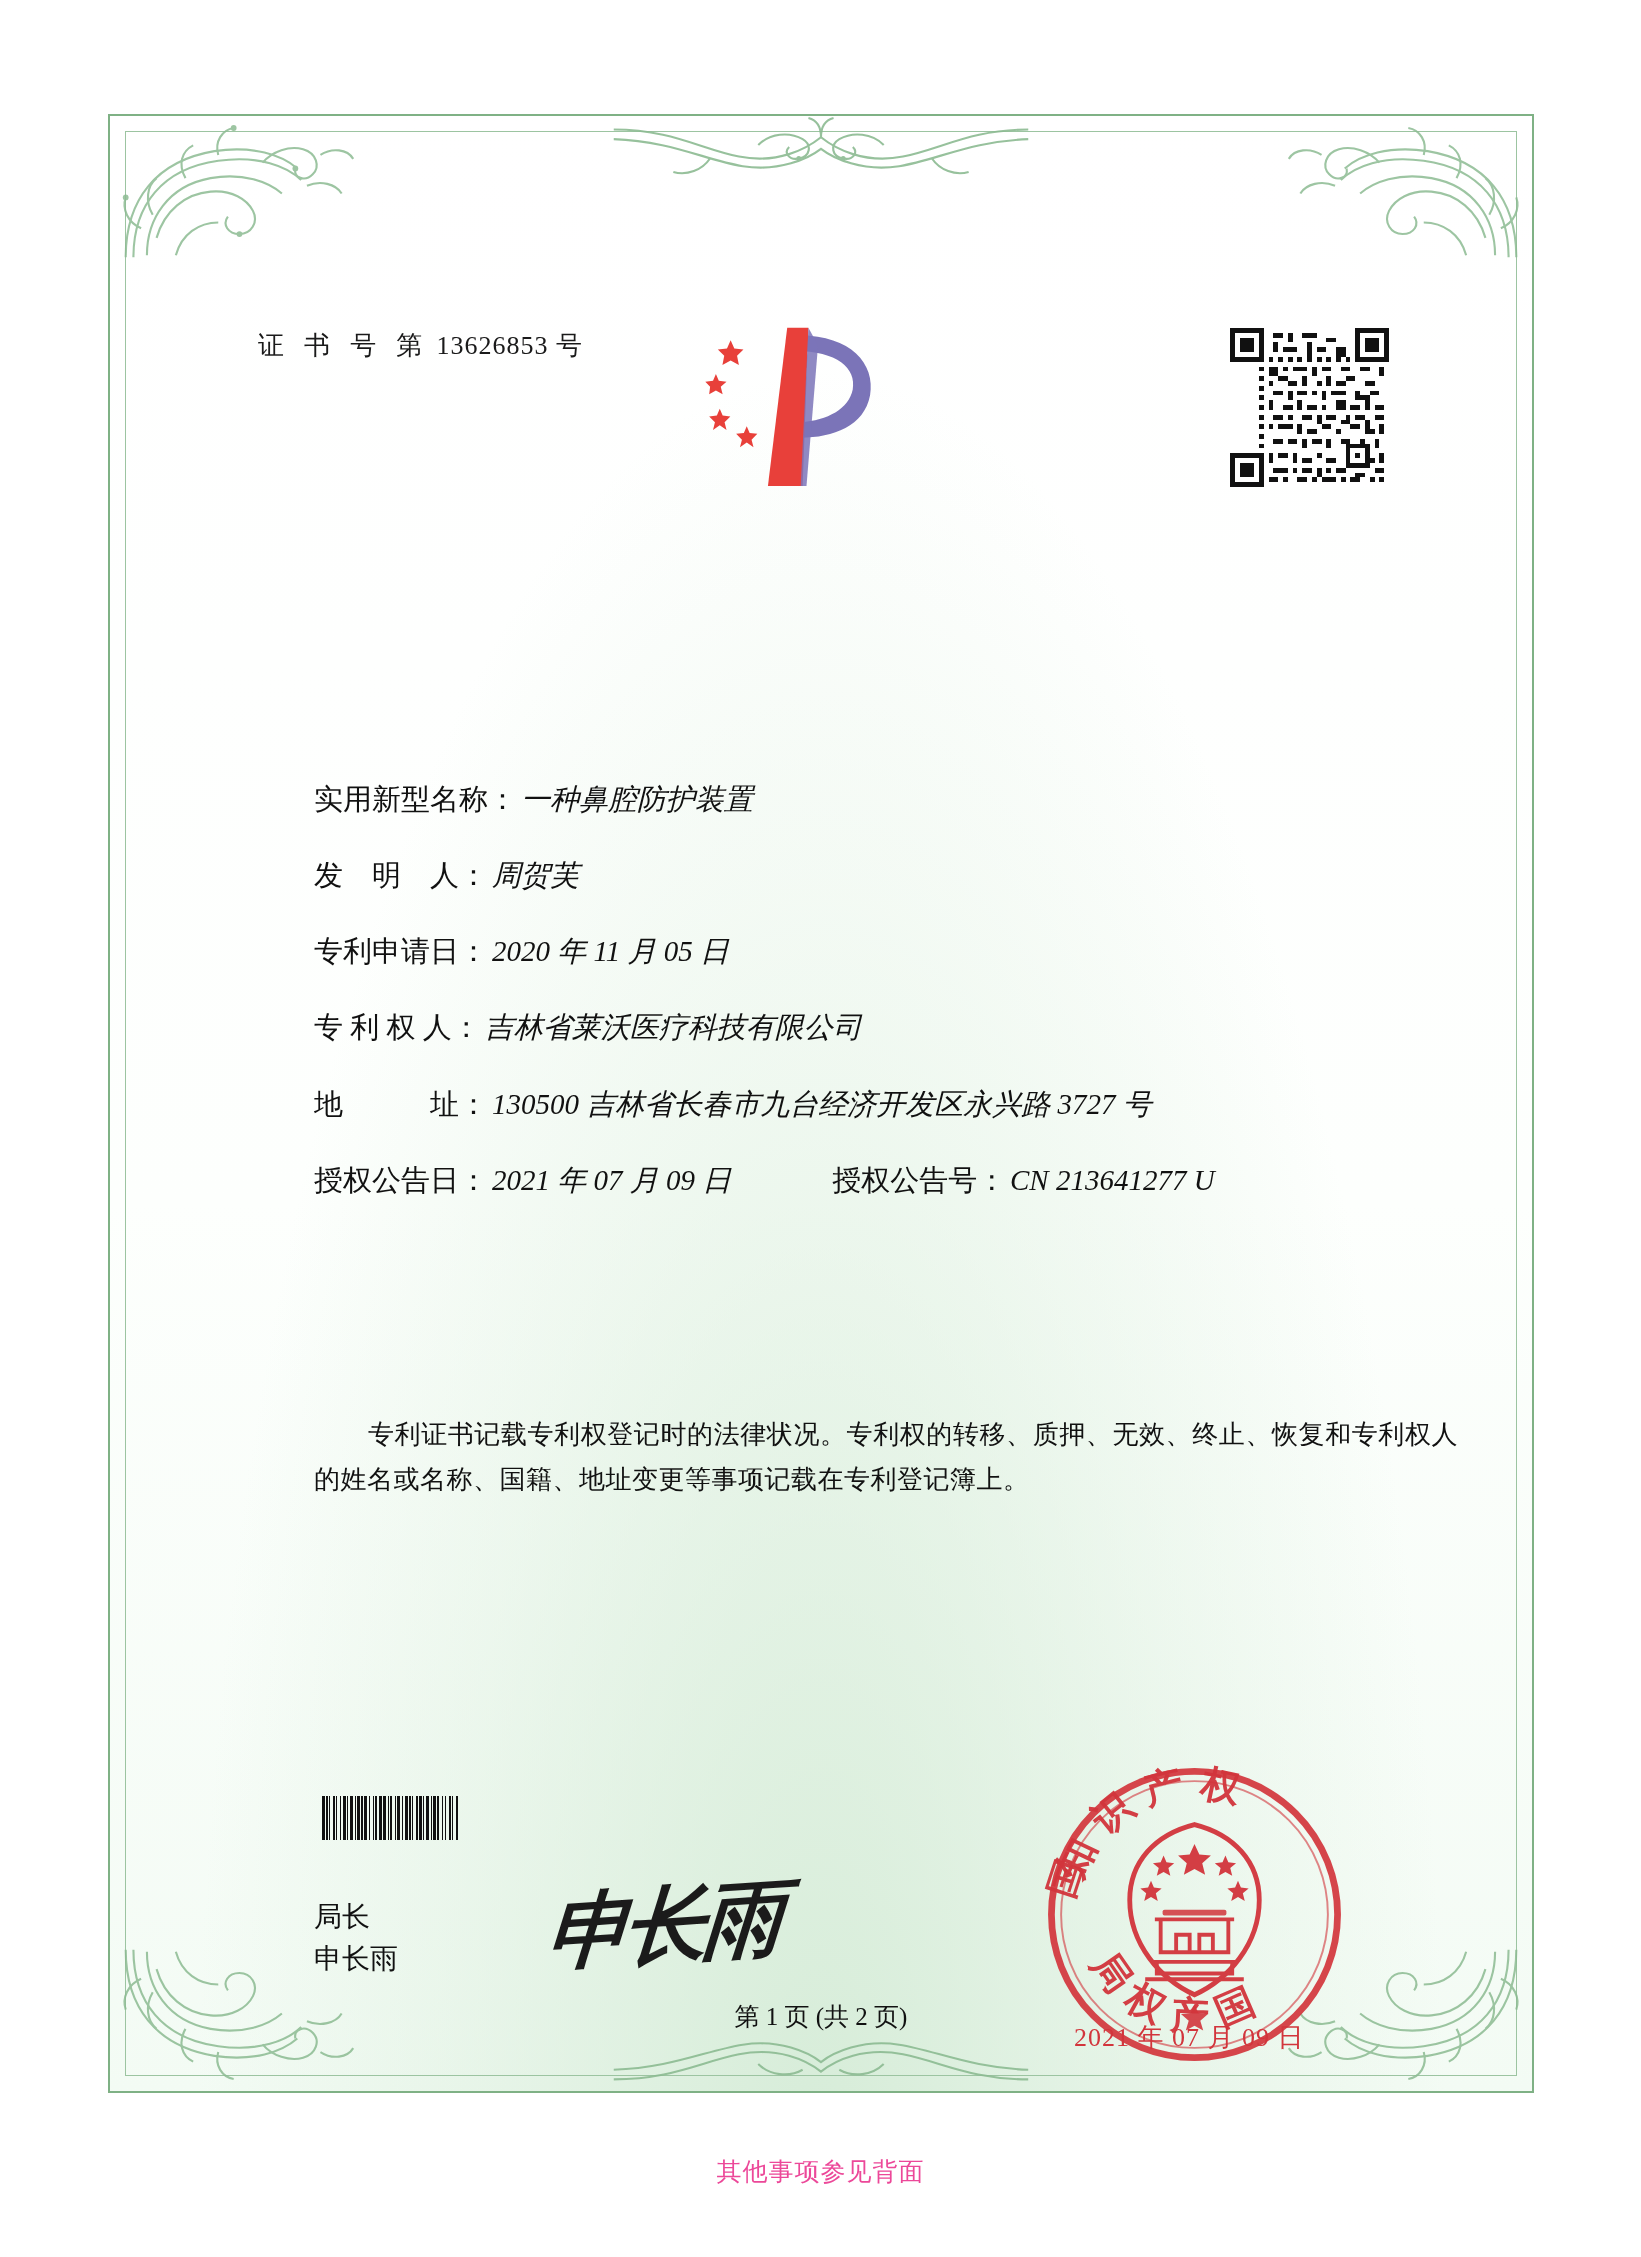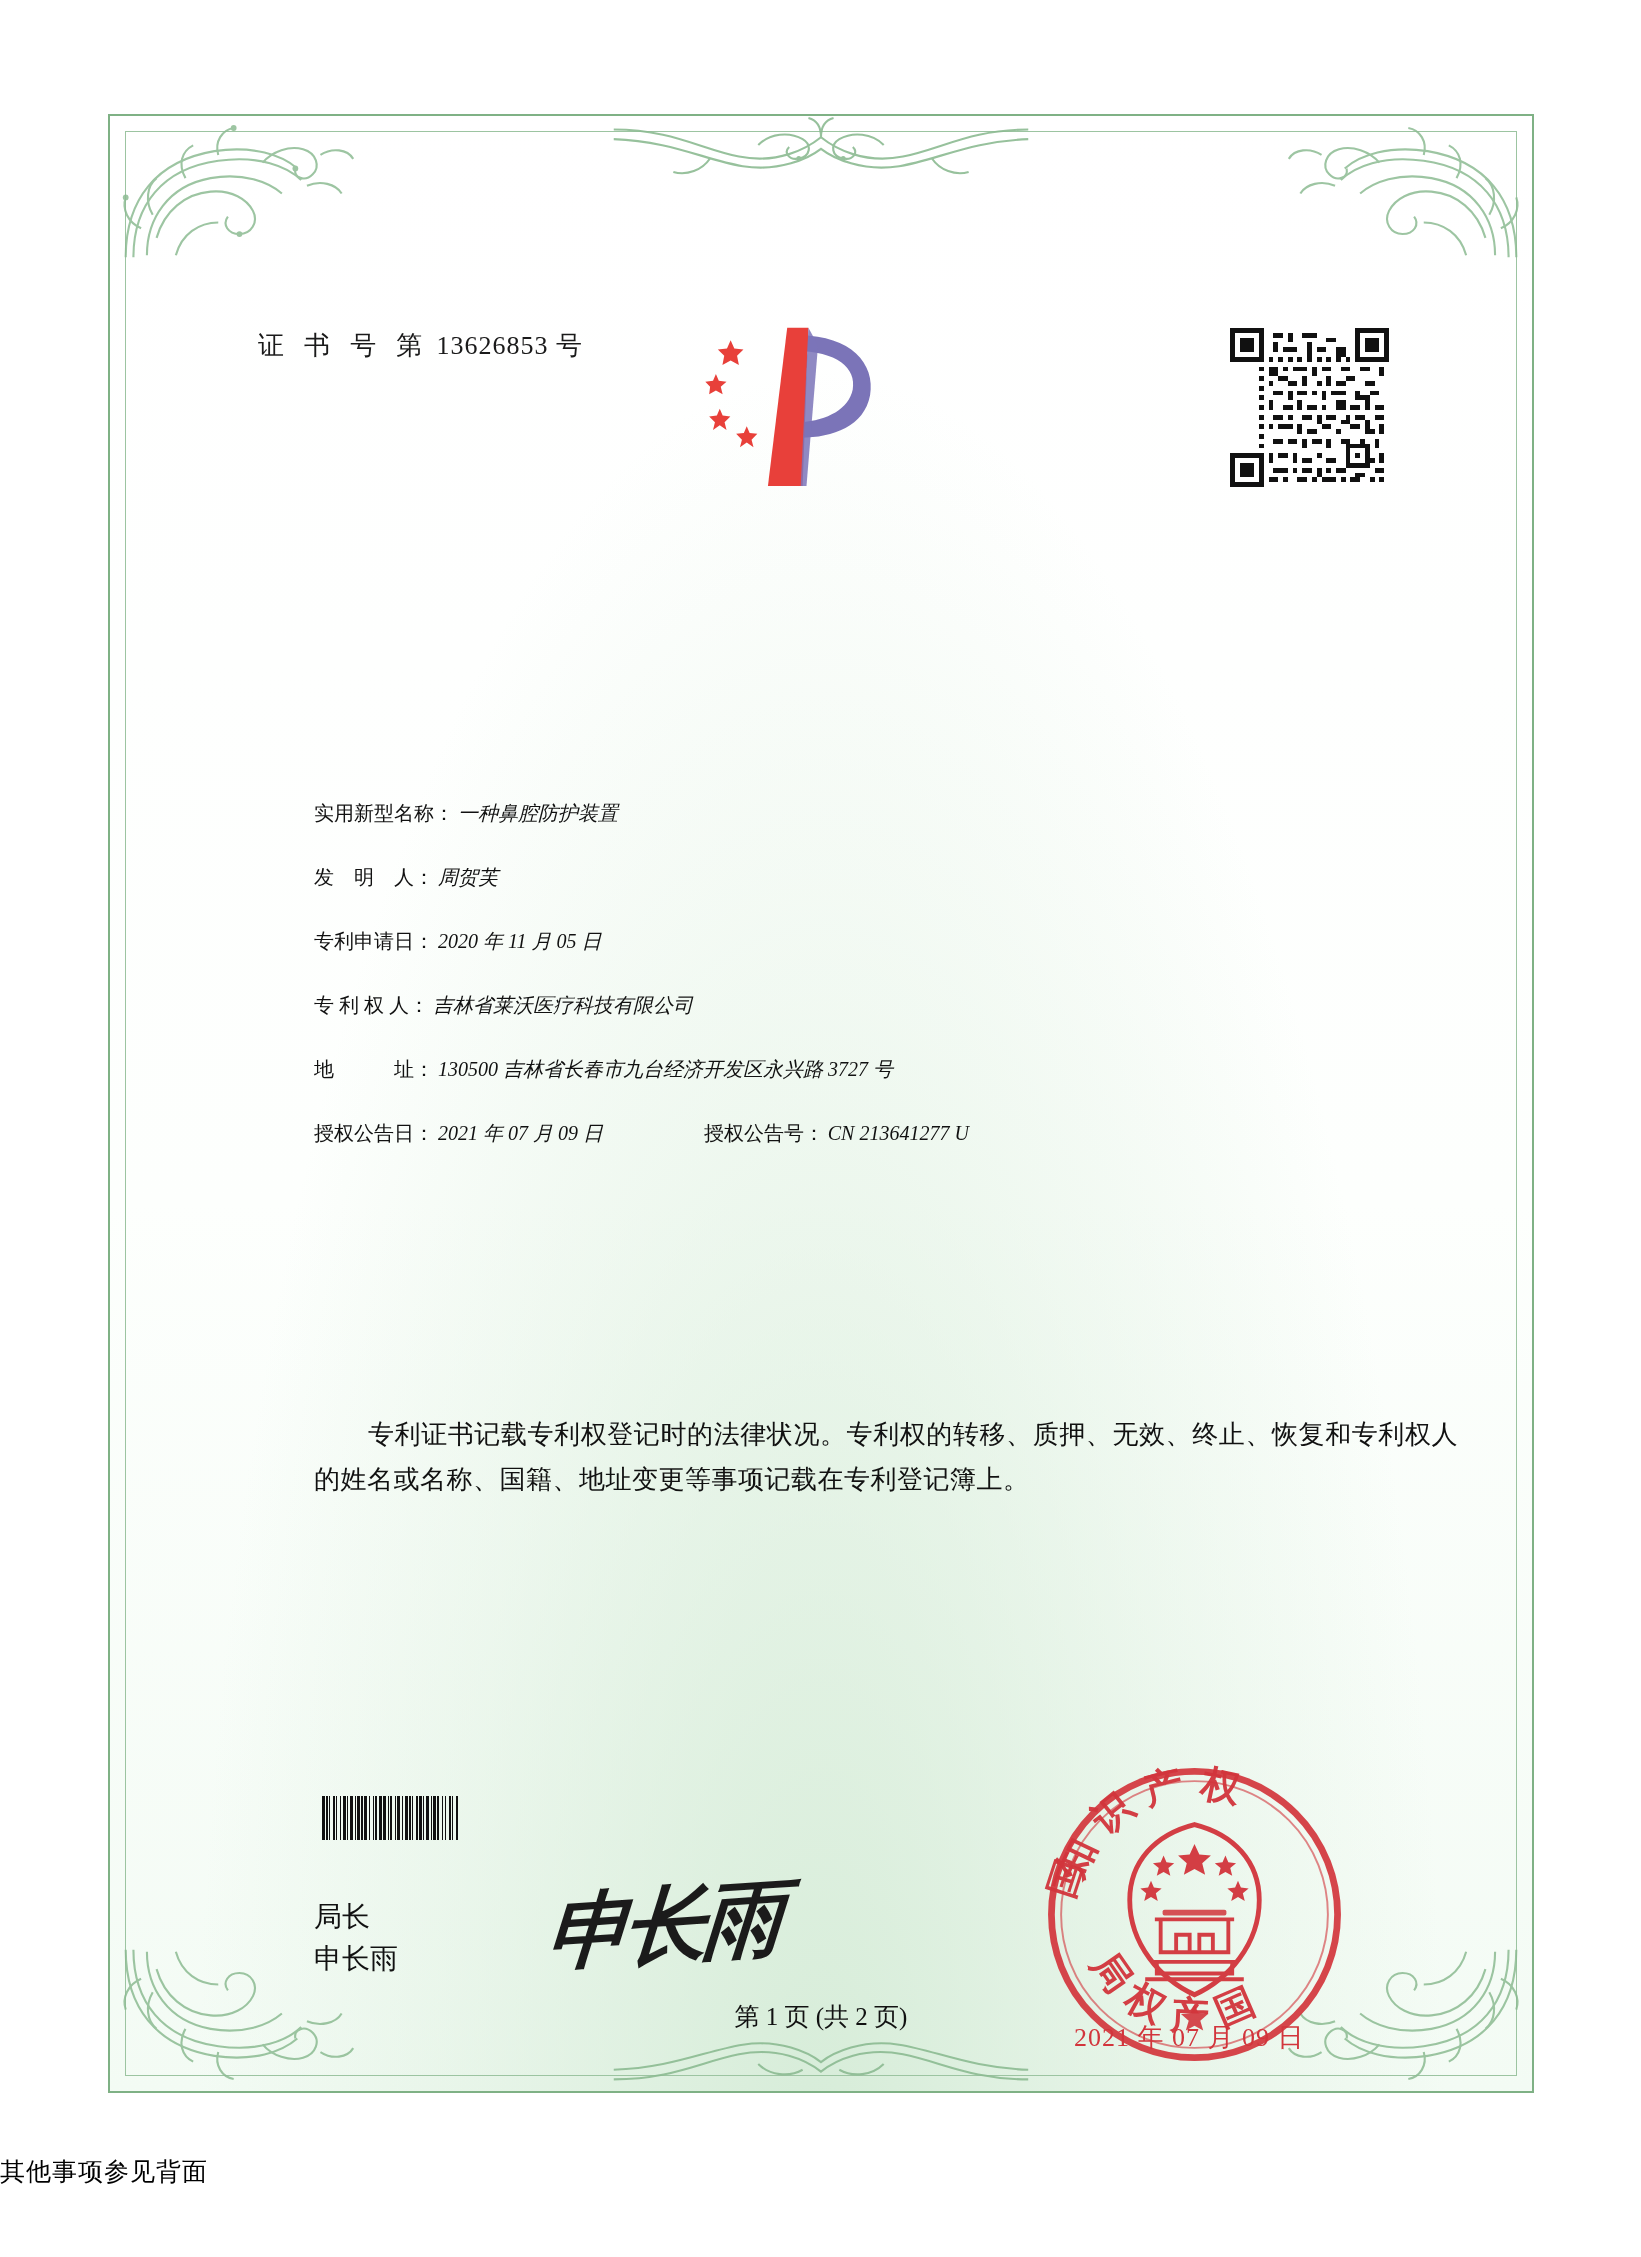--- a/index.html
+++ b/index.html
@@ -114,23 +114,23 @@
     font-size: 68px;
     font-weight: 700;
     letter-spacing: 9.7px;
     color: #000;
   }
 
   
   .fields {
     position: absolute;
     left: 206px;
-    top: 686px;
+    top: 666px;
     width: 1159px;
-    font-size: 20px;
+    font-size: 29px;
     color: #111;
   }
   .field {
     display: flex;
     align-items: baseline;
     margin-bottom: 37px;
     line-height: 1.35;
   }
   .f-label {
     white-space: pre;
@@ -227,22 +227,23 @@
     text-align: center;
     font-size: 25px;
     color: #111;
   }
 
   
   .outside-note {
     position: absolute;
     left: 0; right: 0;
     top: 2155px;
+    text-align: center;
     font-size: 25px;
-    color: #000000;
+    color: #ec4899;
     letter-spacing: 1px;
   }
 </style>
 </head>
 <body>
 
 <div class="sheet">
 
   <div class="frame-outer"></div>
   <div class="frame-inner"></div>

